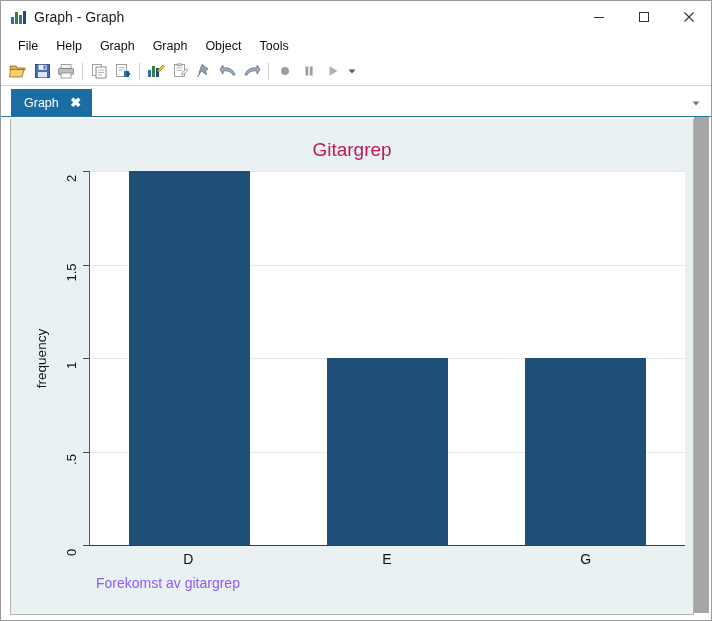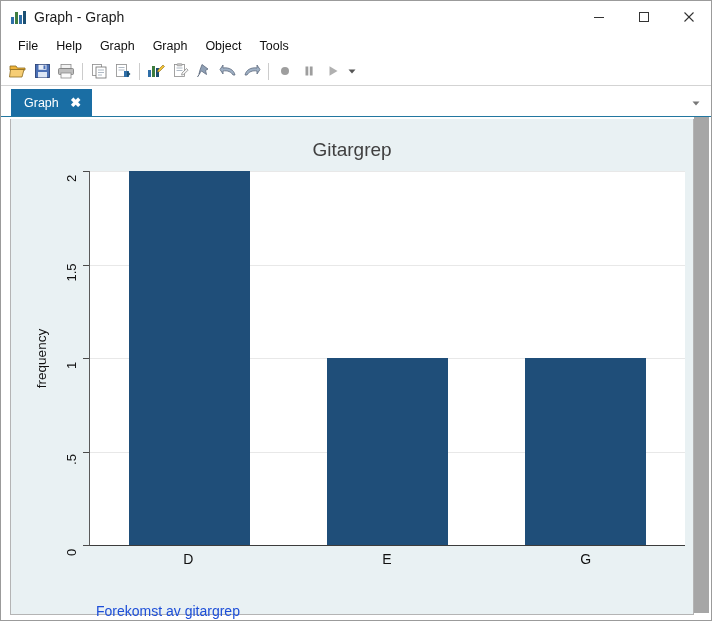--- a/index.html
+++ b/index.html
@@ -193,21 +193,21 @@
     inset: 0;
     background: #e9f1f3;
   }
   .graph-title {
     position: absolute;
     top: 20px;
     left: 0;
     right: 0;
     text-align: center;
     font-size: 19px;
-    color: #404040;
+    color: #be185d;
     font-family: "Liberation Sans", sans-serif;
   }
 
   
   .plot {
     position: absolute;
     left: 78px;
     top: 52px;
     right: 8px;
     height: 375px;
@@ -293,22 +293,21 @@
     flex: 1;
     text-align: center;
     font-size: 14px;
     color: #111111;
   }
   .xlabel {
     position: absolute;
     left: 85px;
     top: 456px;
     font-size: 14px;
-    color: #1d4ed8;
-    margin-top: 28px;
+    color: #8b5cf6;
   }
 </style>
 </head>
 <body>
 
 <div class="window">
 
   <div class="titlebar">
     <div class="title-icon">
       <i></i>

